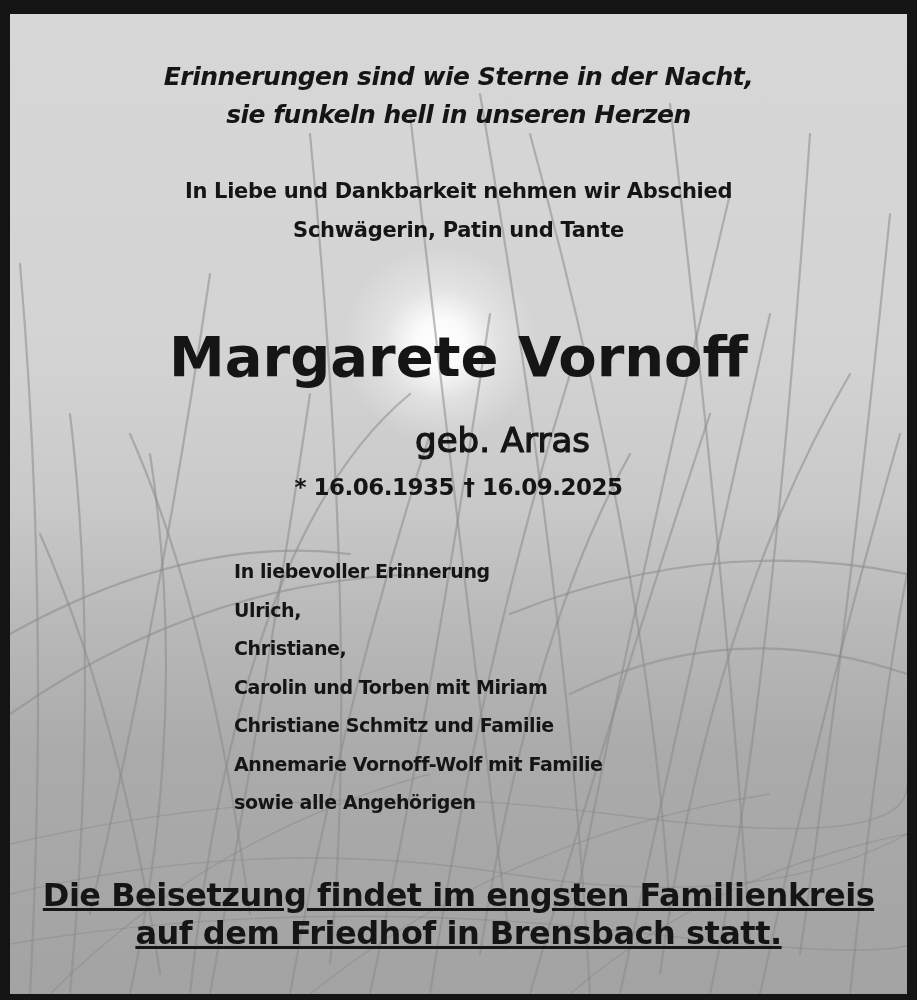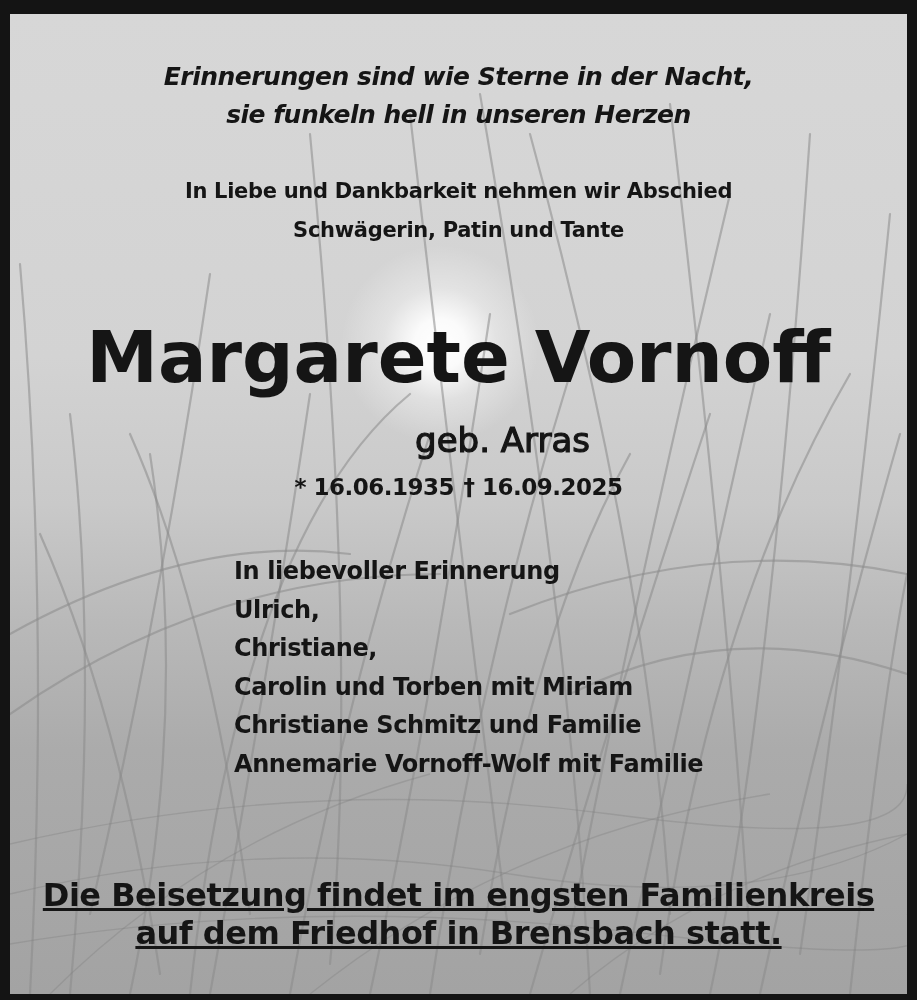--- a/index.html
+++ b/index.html
@@ -12,26 +12,26 @@
   .sun {
     position: absolute; left: 330px; top: 230px; width: 200px; height: 200px;
     border-radius: 50%;
     background: radial-gradient(circle, #ffffff 0%, rgba(255,255,255,0.9) 18%, rgba(255,255,255,0.35) 40%, rgba(255,255,255,0) 70%);
   }
   .grass { position: absolute; left: 0; top: 0; width: 897px; height: 980px; }
   .text { position: absolute; left: 0; width: 897px; text-align: center; color: #151515;
           font-family: "DejaVu Sans", sans-serif; font-weight: bold; }
   .motto { top: 44px; font-size: 25px; font-style: italic; line-height: 38px; letter-spacing: -0.5px; }
   .intro { top: 158px; font-size: 21px; line-height: 39px; letter-spacing: -0.3px; }
-  .name { top: 298px; font-size: 72px; line-height: 90px; letter-spacing: 0px; text-align: center; }
+  .name { top: 298px; font-size: 56px; line-height: 90px; letter-spacing: 0px; text-align: center; }
   .birthname { top: 404px; font-size: 34px; line-height: 44px; font-weight: normal; margin-left: 44px; -webkit-text-stroke: 1.2px #151515; }
   .dates { top: 456px; font-size: 23px; line-height: 34px; letter-spacing: -0.5px; }
   .dates span { margin: 0 1px; }
   .mourners { position: absolute; left: 224px; top: 538px; color: #151515;
-              font-family: "DejaVu Sans", sans-serif; font-weight: bold; font-size: 24px; line-height: 38.5px; letter-spacing: -0.4px; }
+              font-family: "DejaVu Sans", sans-serif; font-weight: bold; font-size: 19px; line-height: 38.5px; letter-spacing: -0.4px; }
   .mourners div { white-space: nowrap; }
   .burial { top: 862px; font-size: 32px; line-height: 38px; letter-spacing: -0.5px; text-decoration: underline; }
 </style>
 </head>
 <body>
 
 <div class="frame">
   <div class="sun"></div>
 
   <svg class="grass" viewBox="0 0 897 980" preserveAspectRatio="none">
@@ -95,19 +95,20 @@
     <span>† 16.09.2025</span>
   </div>
 
   <div class="mourners">
     <div>In liebevoller Erinnerung</div>
     <div>Ulrich,</div>
     <div>Christiane,</div>
     <div>Carolin und Torben mit Miriam</div>
     <div>Christiane Schmitz und Familie</div>
     <div>Annemarie Vornoff-Wolf mit Familie</div>
+    <div>sowie alle Angehörigen</div>
   </div>
 
   <div class="text burial">
     <div>Die Beisetzung findet im engsten Familienkreis</div>
     <div>auf dem Friedhof in Brensbach statt.</div>
   </div>
 </div>
 
 </body></html>

